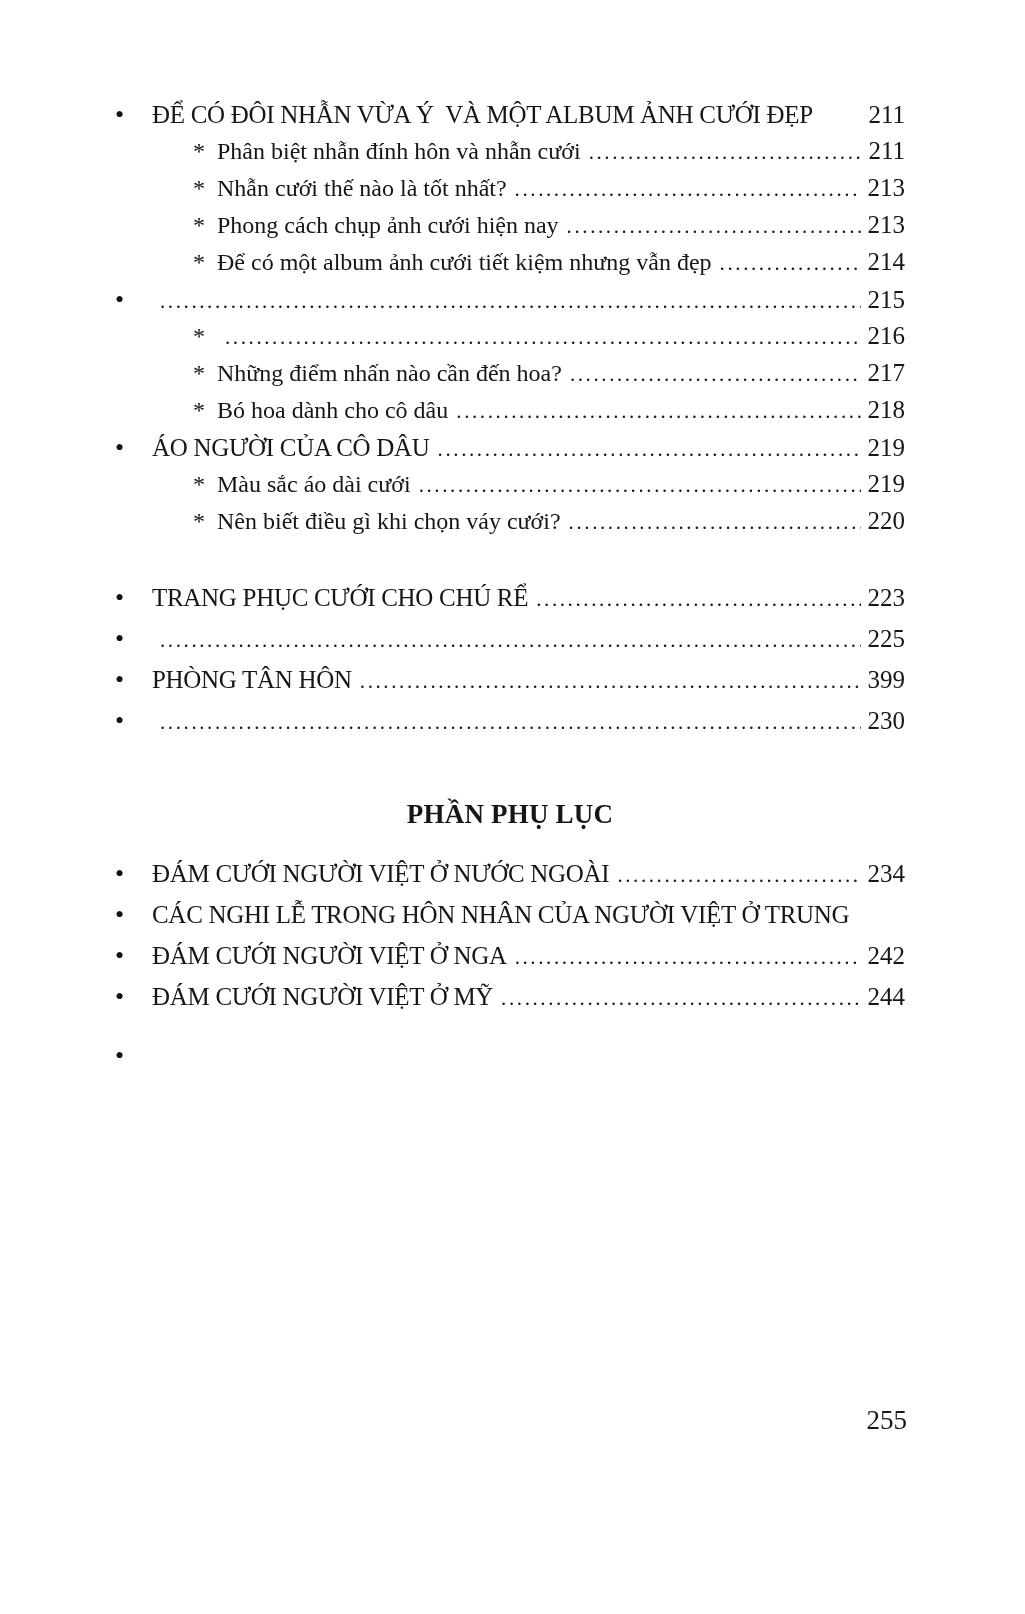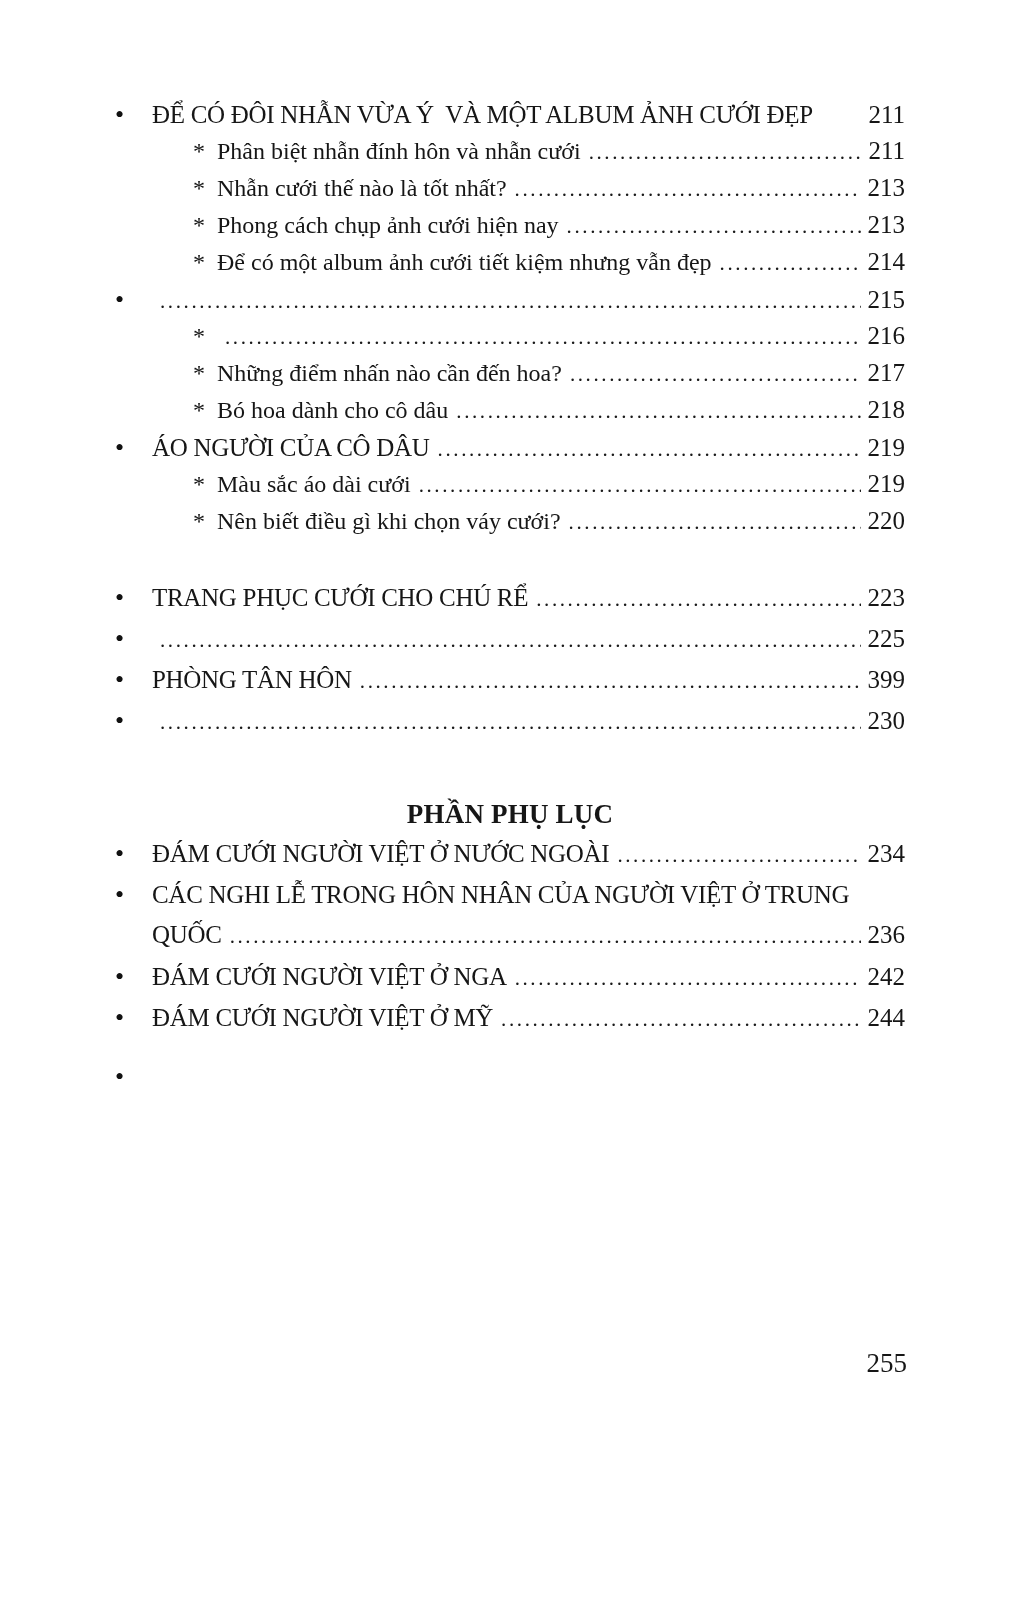--- a/index.html
+++ b/index.html
@@ -60,33 +60,33 @@
     letter-spacing: 2.6px;
     color: #1a1a1a;
   }
   .no-dots .dots::after { content: ""; }
   .pagenum {
     font-size: 25px;
     white-space: pre;
   }
   .gap-top { margin-top: 39px; }
   .appendix-heading {
-    margin: 46px 0 4px 0;
+    margin: 46px 0 24px 0;
     height: 42px;
     line-height: 42px;
     text-align: center;
     font-weight: bold;
     font-size: 27px;
     letter-spacing: 0.2px;
   }
   .cont .marker { visibility: hidden; }
   .lone-bullet { margin-top: 18px; }
   .footer-page {
     position: absolute;
-    top: 1348px;
+    top: 1405px;
     right: 118px;
     font-size: 27px;
     color: #161616;
   }
 </style>
 </head>
 <body>
 
 <div class="page">
   <div class="toc">
@@ -206,26 +206,20 @@
       <span class="label">ĐÁM CƯỚI NGƯỜI VIỆT Ở NƯỚC NGOÀI</span>
       <span class="dots"></span>
       <span class="pagenum">234</span>
     </div>
 
     <div class="row s2 main no-dots">
       <span class="marker">•</span>
       <span class="label">CÁC NGHI LỄ TRONG HÔN NHÂN CỦA NGƯỜI VIỆT Ở TRUNG</span>
       <span class="dots"></span>
     </div>
-    <div class="row s2 main cont">
-      <span class="marker"></span>
-      <span class="label">QUỐC</span>
-      <span class="dots"></span>
-      <span class="pagenum">236</span>
-    </div>
 
     <div class="row s2 main">
       <span class="marker">•</span>
       <span class="label">ĐÁM CƯỚI NGƯỜI VIỆT Ở NGA</span>
       <span class="dots"></span>
       <span class="pagenum">242</span>
     </div>
 
     <div class="row s2 main">
       <span class="marker">•</span>

